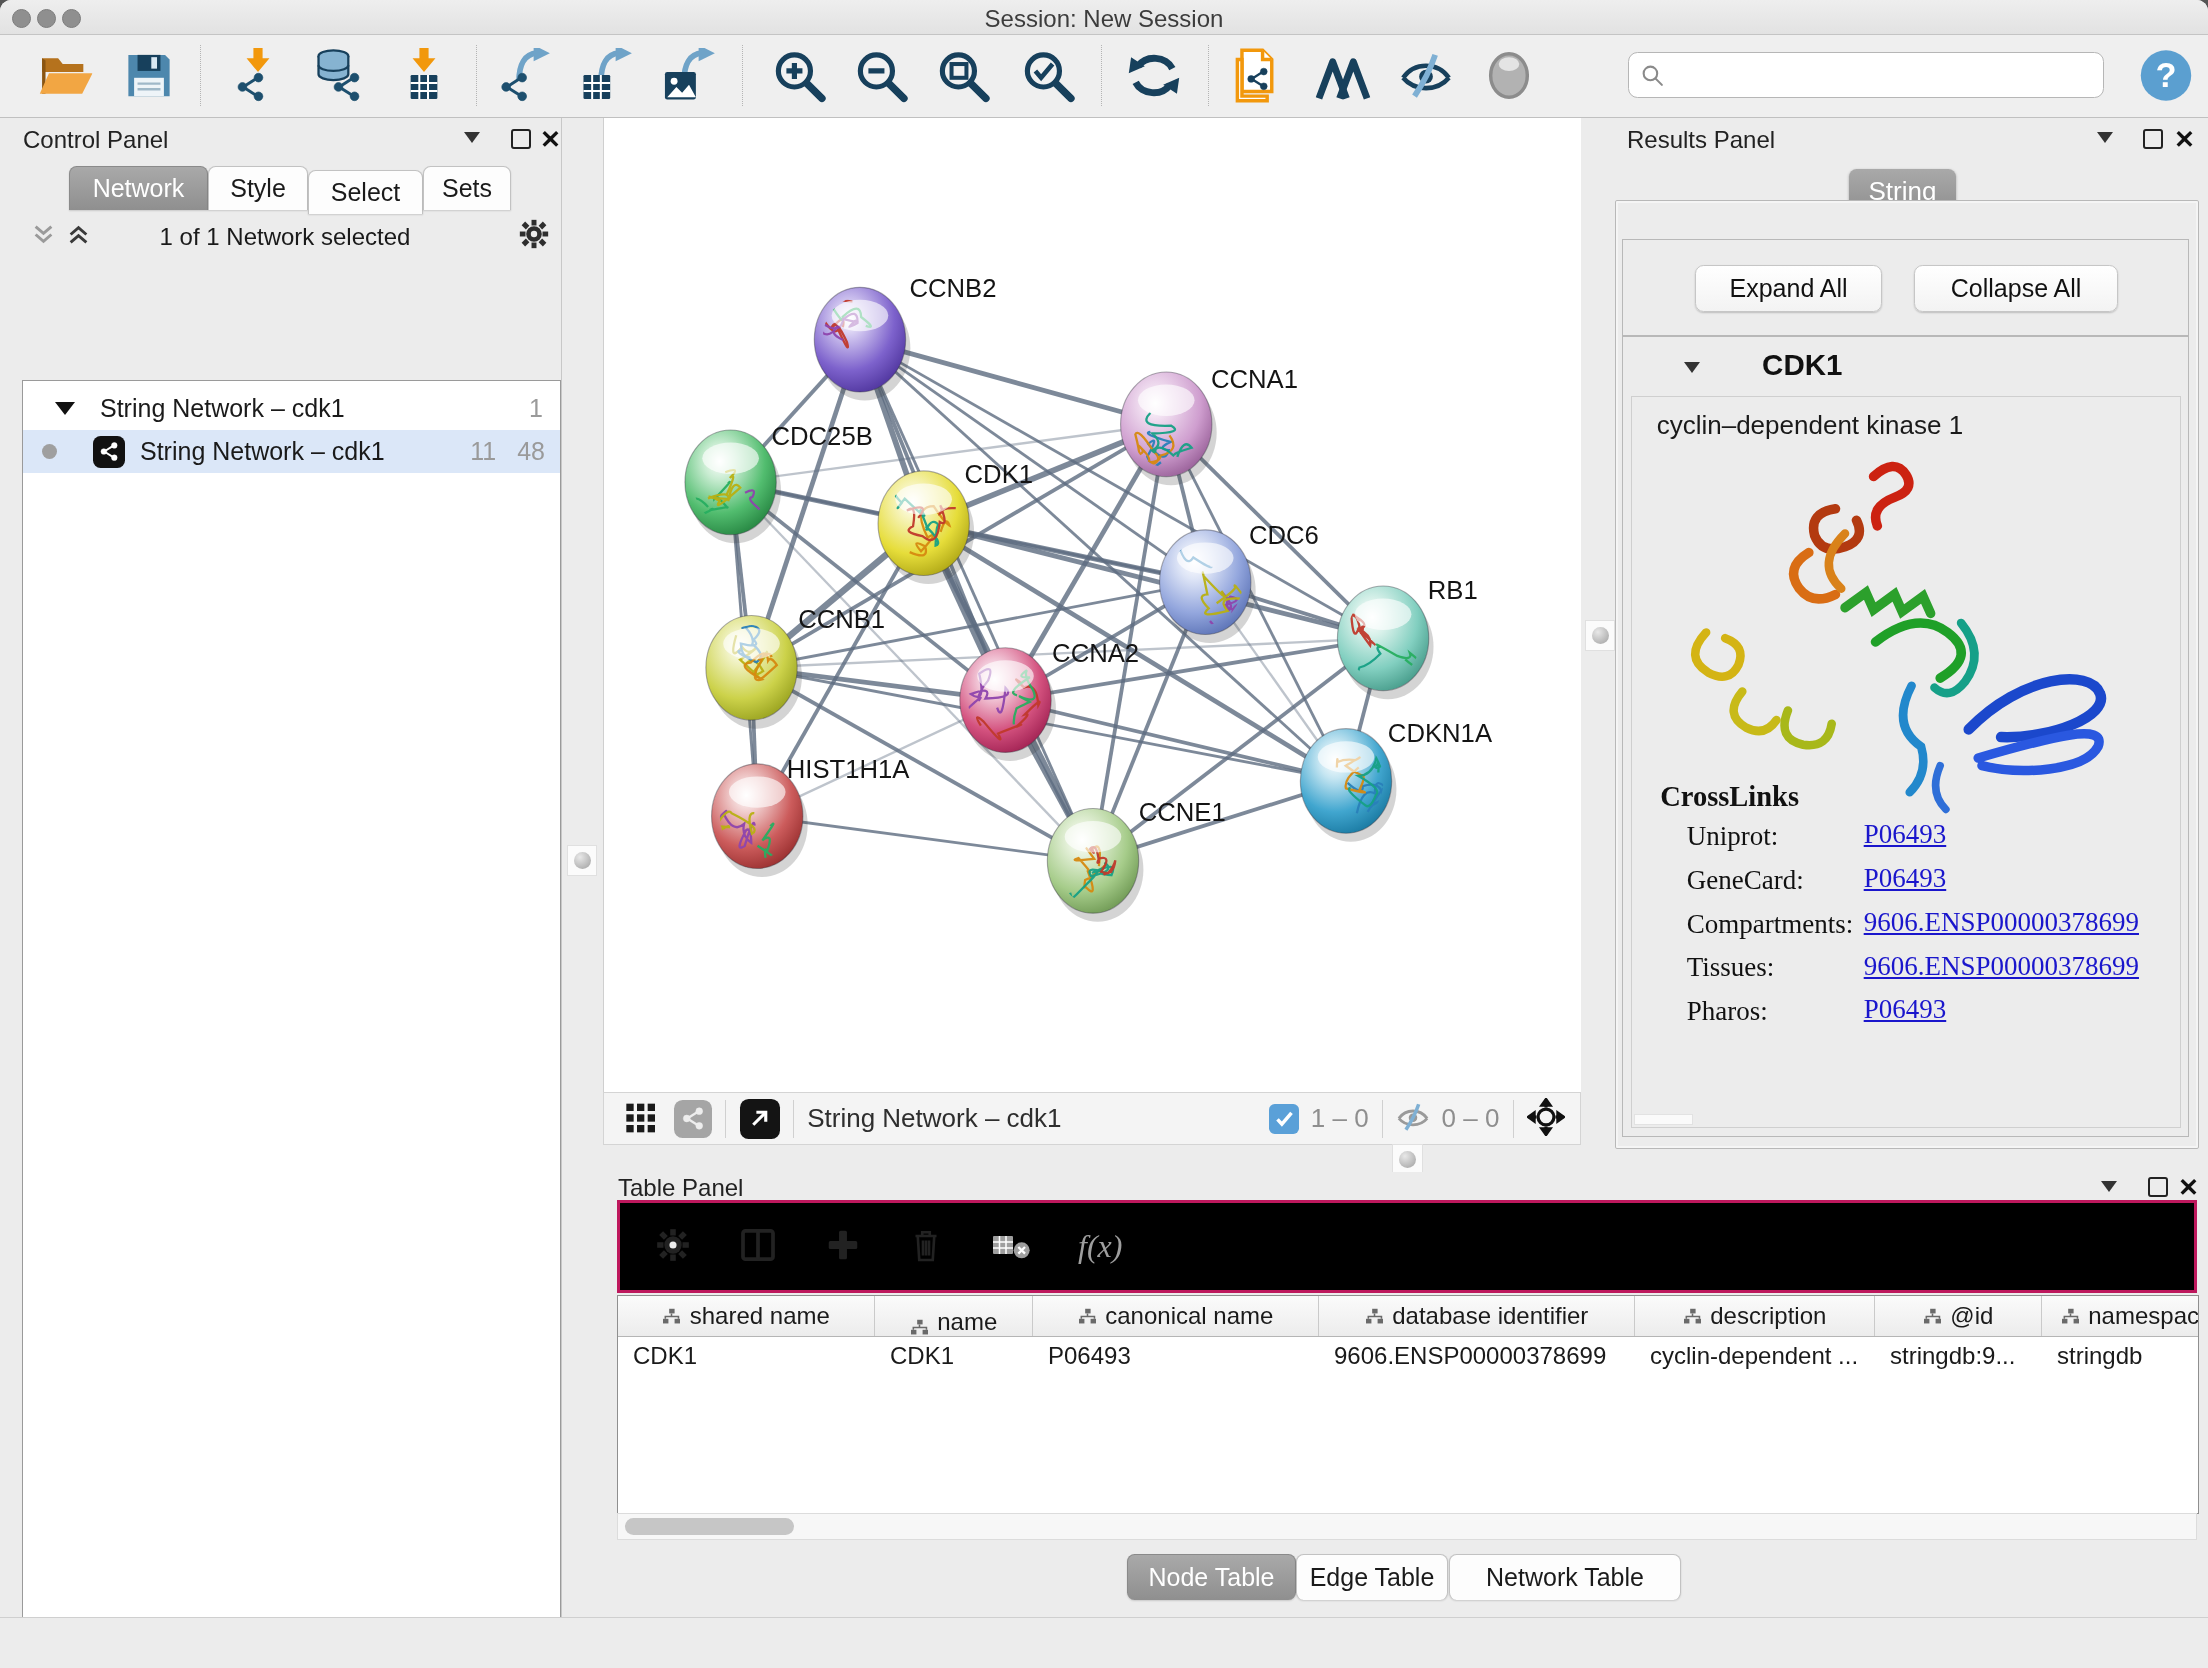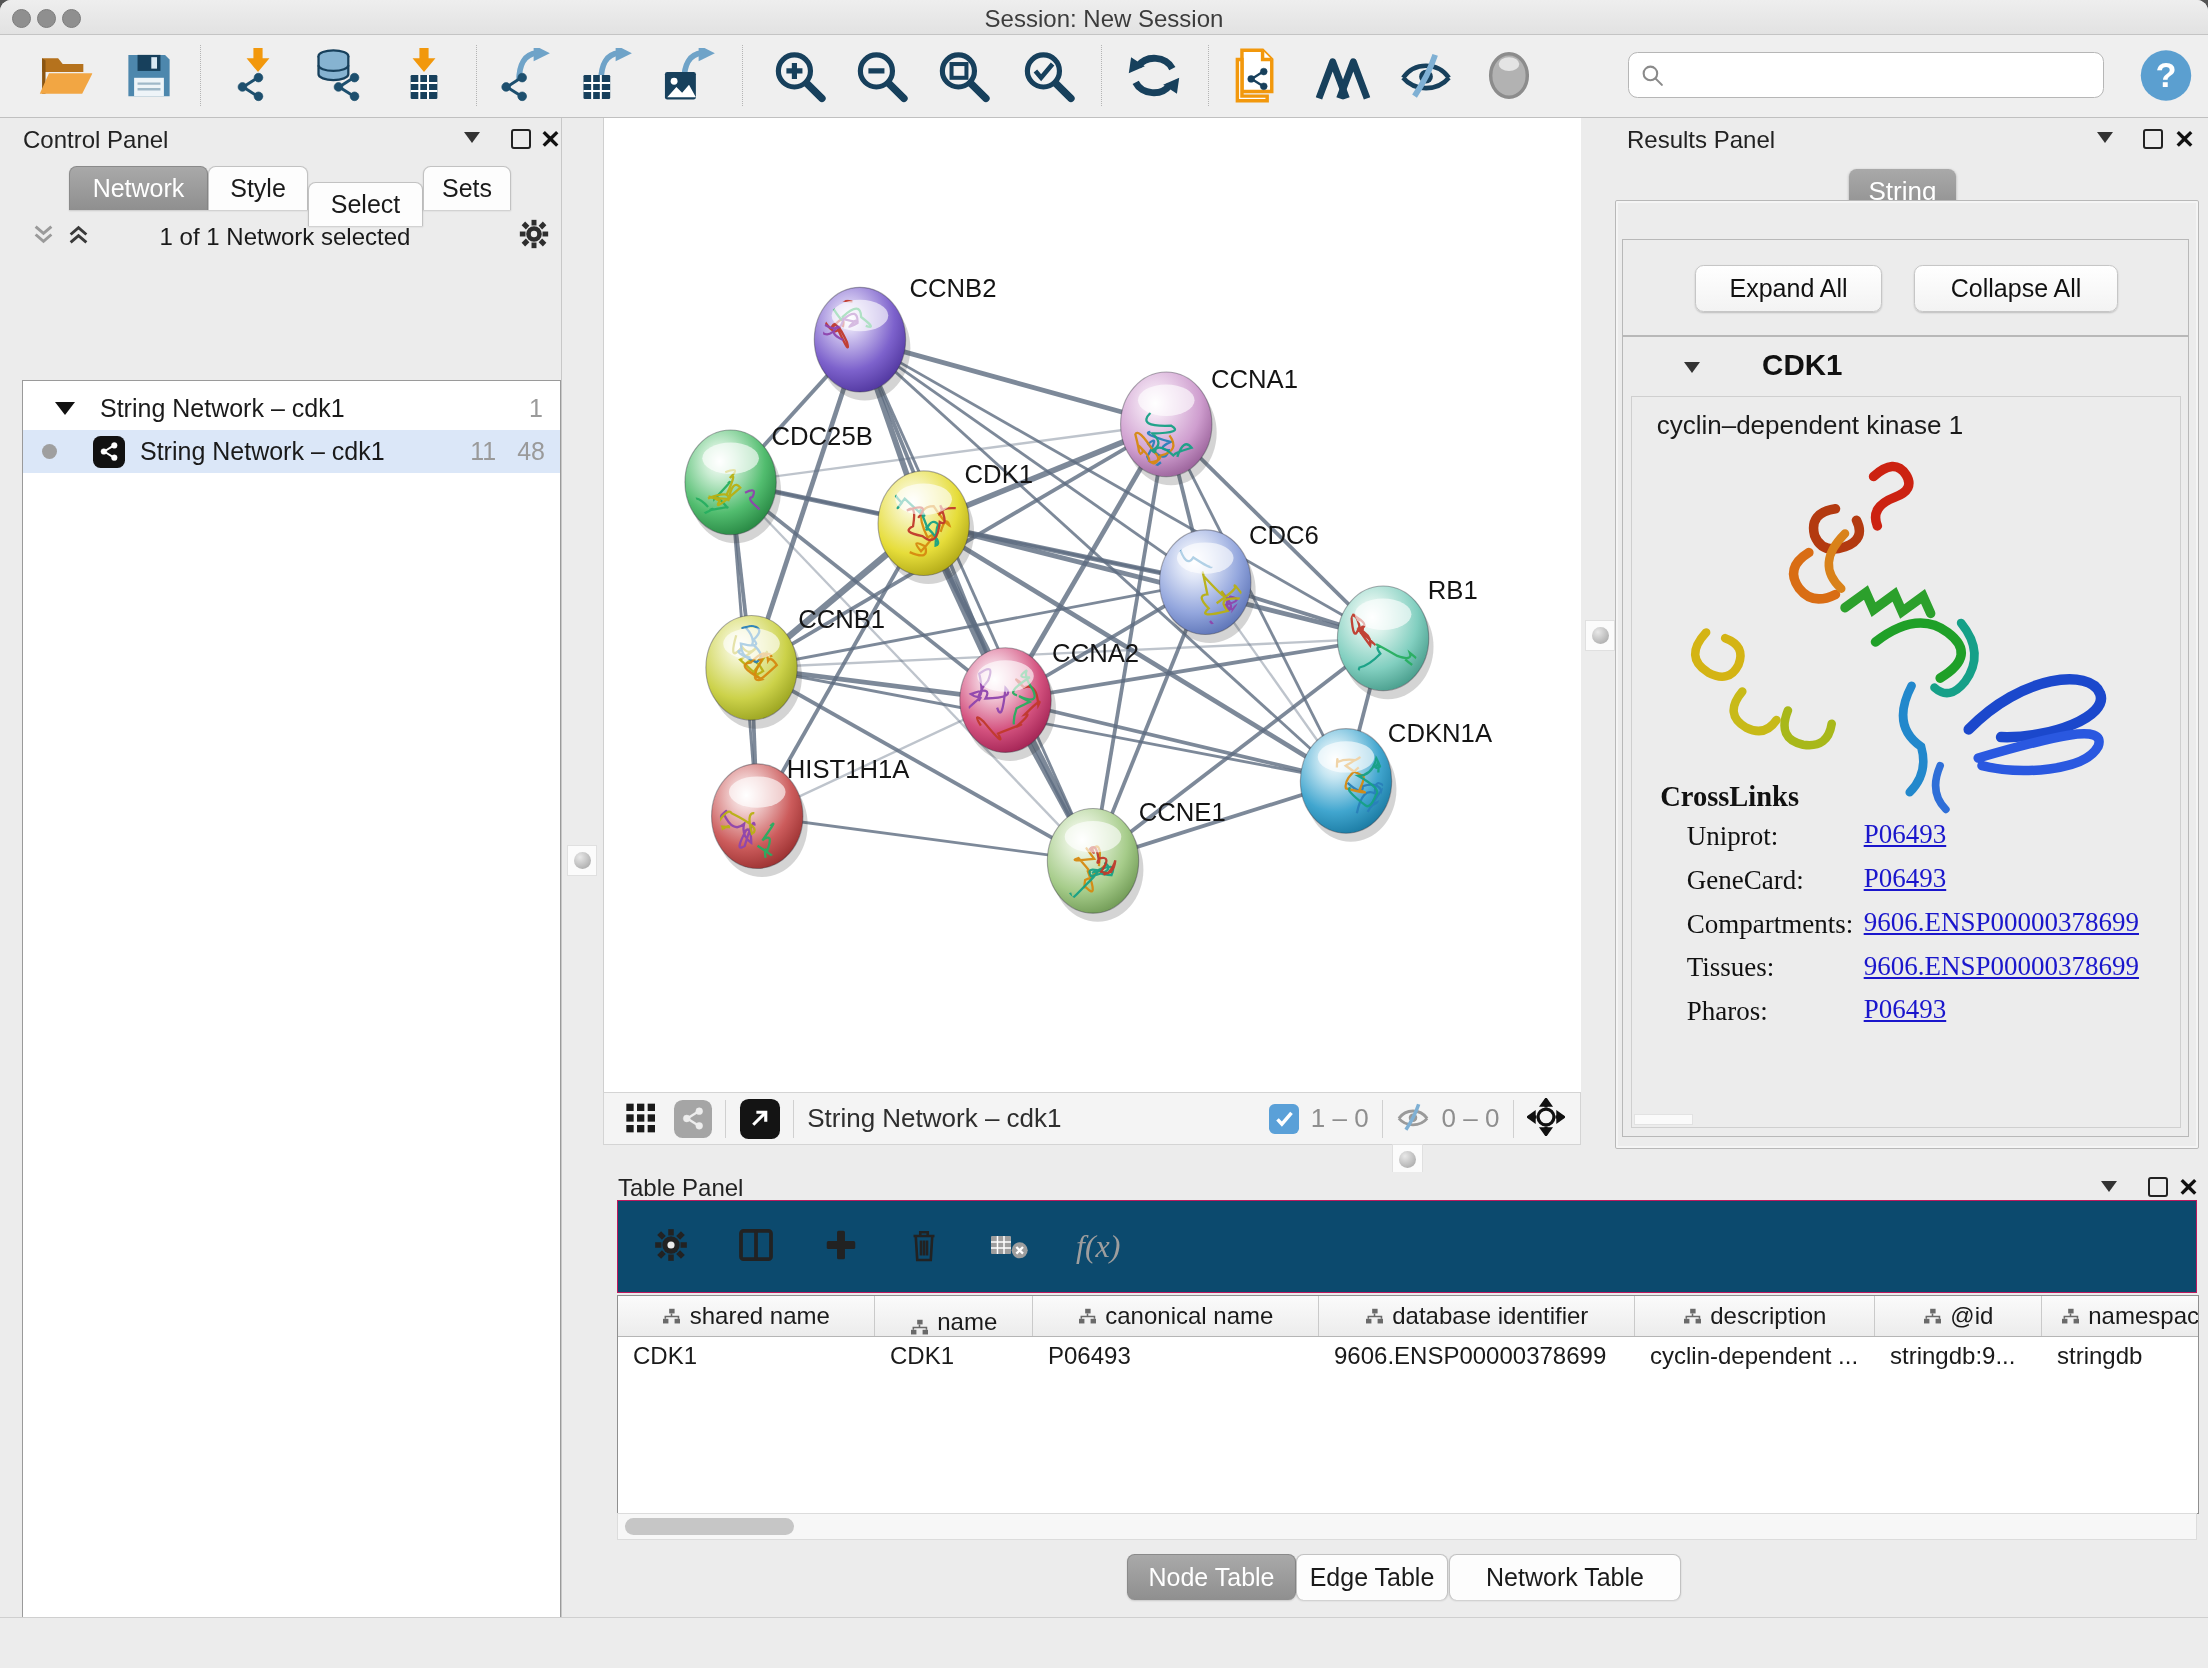--- a/index.html
+++ b/index.html
@@ -50,22 +50,22 @@
   .handle i{width:17px;height:17px;border-radius:50%;background:radial-gradient(circle at 35% 30%,#e8e8e8,#9f9f9f);display:block;}
   
   .rbox{border:1.4px solid #b8b8b8;box-shadow:inset 0 0 0 1.9px #f5f5f5;}
   .btn{background:linear-gradient(#ffffff,#f3f3f3);border:1px solid #c6c6c6;border-radius:8.6px;
        display:flex;align-items:center;justify-content:center;font-size:25px;color:#111;
        box-shadow:0 1px 1.9px rgba(0,0,0,.2);cursor:pointer;}
   .serif{font-family:"Liberation Serif",serif;}
   .xlink{color:#1a16cc;text-decoration:underline;font-family:"Liberation Serif",serif;font-size:27px;cursor:pointer;}
   .xlabel{font-family:"Liberation Serif",serif;font-size:27px;color:#111;}
   
-  #tptoolbar{left:617px;top:1200px;width:1580px;height:93px;background:#0c4a6e;
-             border:1px solid #be185d;box-sizing:border-box;display:flex;align-items:center;gap:46px;padding-left:34px;}
+  #tptoolbar{left:617px;top:1200px;width:1580px;height:93px;background:#000000;
+             border:3px solid #be185d;box-sizing:border-box;display:flex;align-items:center;gap:46px;padding-left:34px;}
   #tbl{left:617px;top:1295px;width:1580px;height:217px;background:#fff;border:1.4px solid #8f8f8f;
        overflow:hidden;}
   #thead{display:flex;height:40px;background:linear-gradient(#fbfbfb,#ececec);border-bottom:1.4px solid #b5b5b5;}
   .th{display:flex;align-items:center;justify-content:center;gap:8.6px;font-size:24px;color:#1a1a1a;
       border-right:1px solid #cacaca;box-sizing:border-box;flex:none;cursor:pointer;}
   .tr{display:flex;height:38px;}
   .td{display:flex;align-items:center;font-size:24px;color:#1a1a1a;padding-left:15px;
       box-sizing:border-box;flex:none;white-space:nowrap;overflow:hidden;}
   #hscroll{left:617px;top:1513px;width:1580px;height:27px;background:#f7f7f7;border:1px solid #dcdcdc;box-sizing:border-box;}
   #hthumb{left:625px;top:1518px;width:169px;height:17px;border-radius:8.6px;background:#c6c6c6;cursor:pointer;}
@@ -290,21 +290,21 @@
   </div>
 
   <div class="abs" style="left:0;top:118px;width:561px;height:1499px;background:#ececec">
     <span class="ptitle abs" style="left:23px;top:7.6px">Control Panel</span>
     <span class="ptri abs" style="left:464px;top:14.3px"></span>
     <span class="pfloat abs" style="left:511px;top:10.5px"></span>
     <span class="pclose abs" style="left:540px;top:8.6px">✕</span>
 
     <div class="tab sel abs" style="left:69px;top:48px;width:139px">Network</div>
     <div class="tab abs" style="left:208px;top:48px;width:100px">Style</div>
-    <div class="tab abs" style="left:308px;top:64px;width:115px">Select</div>
+    <div class="tab abs" style="left:308px;top:52px;width:115px">Select</div>
     <div class="tab abs" style="left:423px;top:48px;width:88px">Sets</div>
 
     <span class="abs" style="left:30px;top:103px">
       <svg width="27" height="27" viewBox="0 0 24 24" fill="none" stroke="#9a9a9a" stroke-width="2.6">
           <path d="M5 5l7 6 7-6M5 12l7 6 7-6"></path>
         </svg>
     </span>
     <span class="abs" style="left:65px;top:103px">
       <svg width="27" height="27" viewBox="0 0 24 24" fill="none" stroke="#3a3a3a" stroke-width="2.6">
           <path d="M5 19l7-6 7 6M5 12l7-6 7 6"></path>

